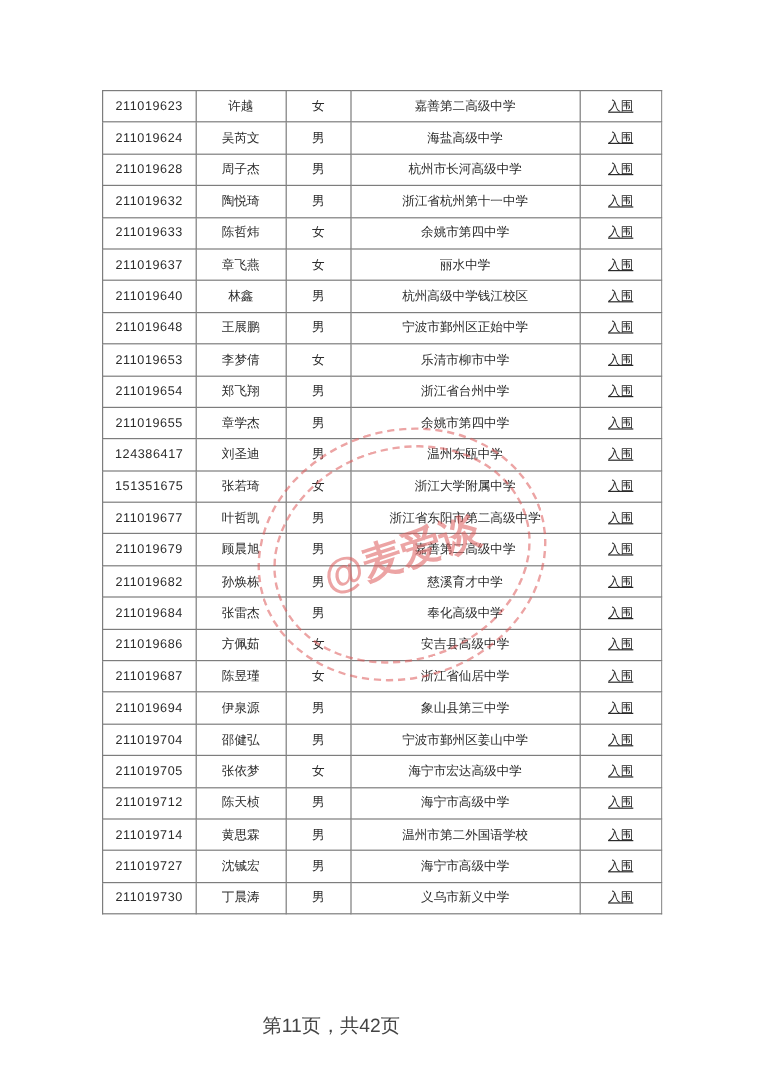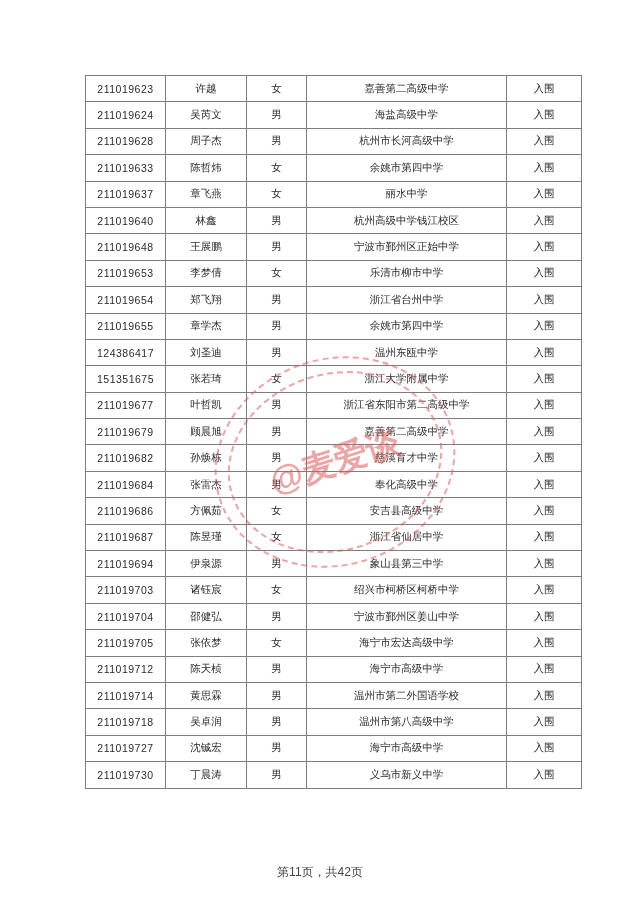--- a/index.html
+++ b/index.html
@@ -3,21 +3,21 @@
 <meta charset="utf-8">
 <style>
   html, body {
     margin: 0;
     padding: 0;
     background: #ffffff;
     font-family: "Liberation Sans", "DejaVu Sans", sans-serif;
   }
   .page {
     position: relative;
-    width: 640px;
+    width: 552px;
     height: 906px;
     background: #ffffff;
     overflow: hidden;
   }
   .table-wrap {
     position: absolute;
     top: 75px;
     left: 85px;
   }
   table.results {
@@ -32,29 +32,29 @@
     text-align: center;
     vertical-align: middle;
     padding: 0 2px;
     overflow: hidden;
     white-space: nowrap;
   }
   .col-id     { width: 75px; letter-spacing: 0.5px; }
   .col-name   { width: 76px; }
   .col-gender { width: 55px; }
   .col-school { width: 195px; font-family: Liberation Serif, serif; }
-  .col-status { width: 70px; }
+  .col-status { width: 70px; text-decoration: underline; }
 
   .footer {
     position: absolute;
     left: 0;
     width: 100%;
-    top: 864px;
+    top: 845px;
     text-align: center;
-    font-size: 12px;
+    font-size: 16px;
     color: #444444;
   }
 
   
   .watermark {
     position: absolute;
     left: 213px;
     top: 358px;
     width: 244px;
     height: 208px;
@@ -103,20 +103,27 @@
             <td class="col-status">入围</td>
           </tr>
           <tr>
             <td class="col-id">211019628</td>
             <td class="col-name">周子杰</td>
             <td class="col-gender">男</td>
             <td class="col-school">杭州市长河高级中学</td>
             <td class="col-status">入围</td>
           </tr>
           <tr>
+            <td class="col-id">211019632</td>
+            <td class="col-name">陶悦琦</td>
+            <td class="col-gender">男</td>
+            <td class="col-school">浙江省杭州第十一中学</td>
+            <td class="col-status">入围</td>
+          </tr>
+          <tr>
             <td class="col-id">211019633</td>
             <td class="col-name">陈哲炜</td>
             <td class="col-gender">女</td>
             <td class="col-school">余姚市第四中学</td>
             <td class="col-status">入围</td>
           </tr>
           <tr>
             <td class="col-id">211019637</td>
             <td class="col-name">章飞燕</td>
             <td class="col-gender">女</td>
@@ -215,27 +222,20 @@
             <td class="col-status">入围</td>
           </tr>
           <tr>
             <td class="col-id">211019694</td>
             <td class="col-name">伊泉源</td>
             <td class="col-gender">男</td>
             <td class="col-school">象山县第三中学</td>
             <td class="col-status">入围</td>
           </tr>
           <tr>
-            <td class="col-id">211019703</td>
-            <td class="col-name">诸钰宸</td>
-            <td class="col-gender">女</td>
-            <td class="col-school">绍兴市柯桥区柯桥中学</td>
-            <td class="col-status">入围</td>
-          </tr>
-          <tr>
             <td class="col-id">211019704</td>
             <td class="col-name">邵健弘</td>
             <td class="col-gender">男</td>
             <td class="col-school">宁波市鄞州区姜山中学</td>
             <td class="col-status">入围</td>
           </tr>
           <tr>
             <td class="col-id">211019705</td>
             <td class="col-name">张依梦</td>
             <td class="col-gender">女</td>
@@ -247,27 +247,20 @@
             <td class="col-name">陈天桢</td>
             <td class="col-gender">男</td>
             <td class="col-school">海宁市高级中学</td>
             <td class="col-status">入围</td>
           </tr>
           <tr>
             <td class="col-id">211019714</td>
             <td class="col-name">黄思霖</td>
             <td class="col-gender">男</td>
             <td class="col-school">温州市第二外国语学校</td>
-            <td class="col-status">入围</td>
-          </tr>
-          <tr>
-            <td class="col-id">211019718</td>
-            <td class="col-name">吴卓润</td>
-            <td class="col-gender">男</td>
-            <td class="col-school">温州市第八高级中学</td>
             <td class="col-status">入围</td>
           </tr>
           <tr>
             <td class="col-id">211019727</td>
             <td class="col-name">沈铖宏</td>
             <td class="col-gender">男</td>
             <td class="col-school">海宁市高级中学</td>
             <td class="col-status">入围</td>
           </tr>
           <tr>

